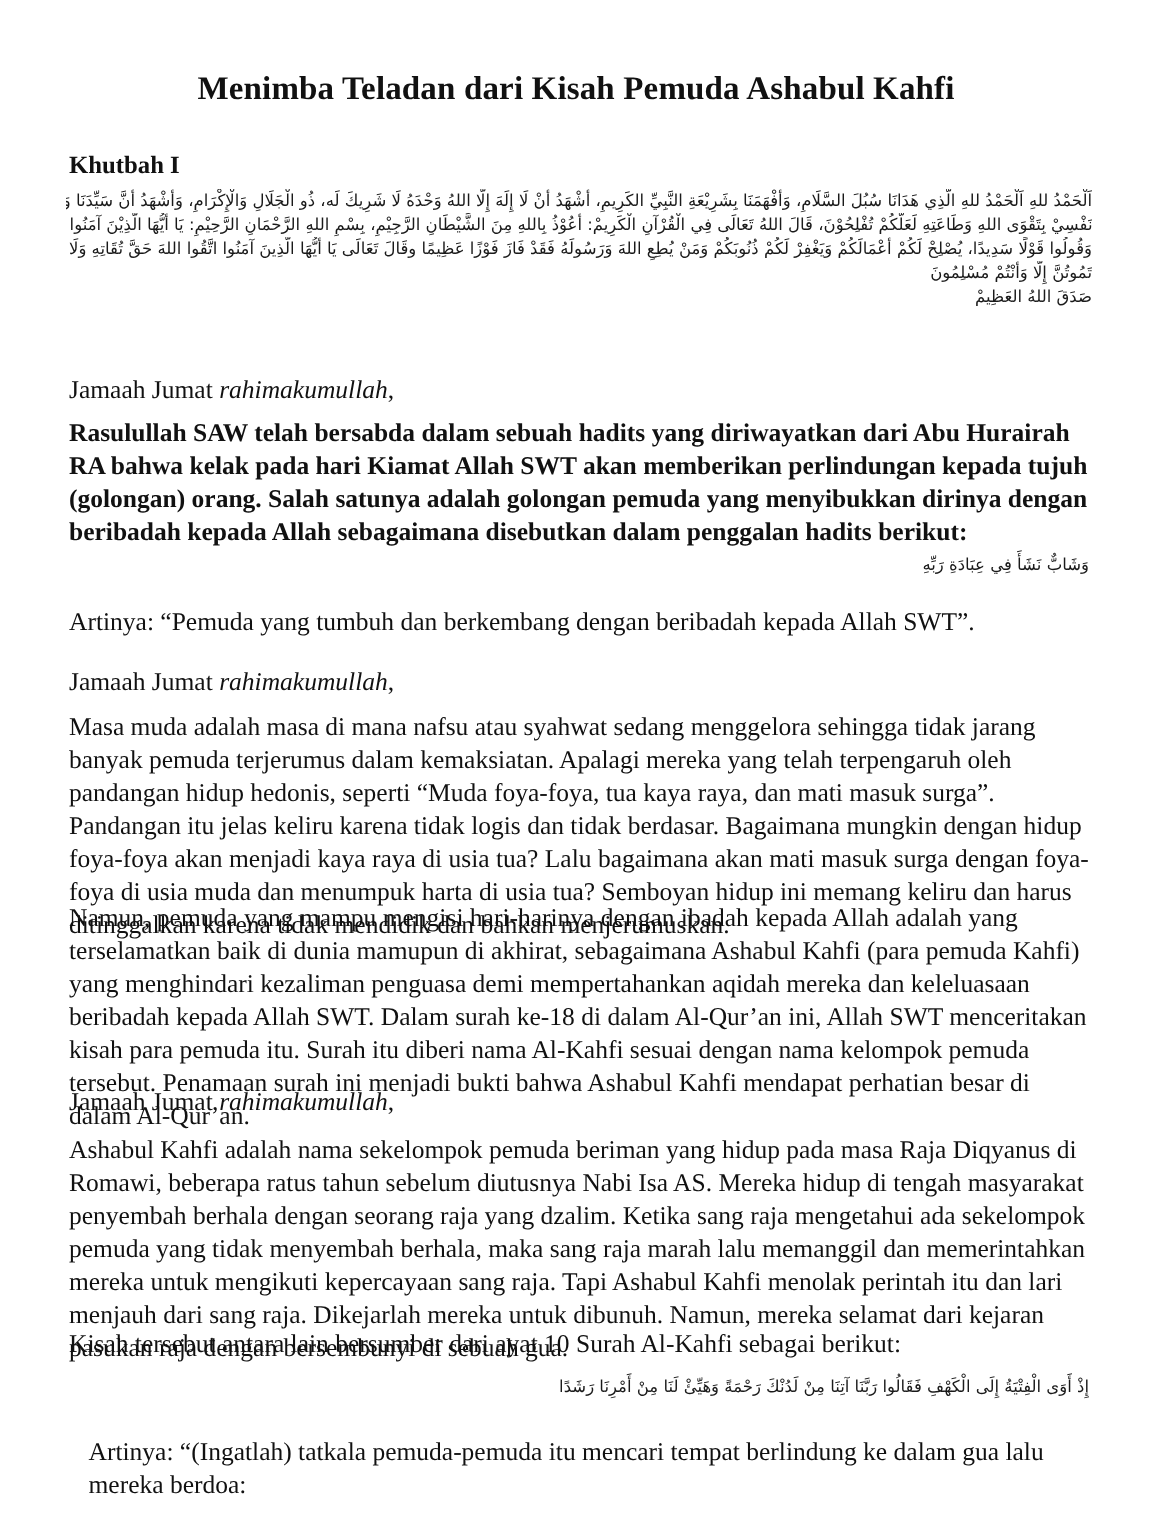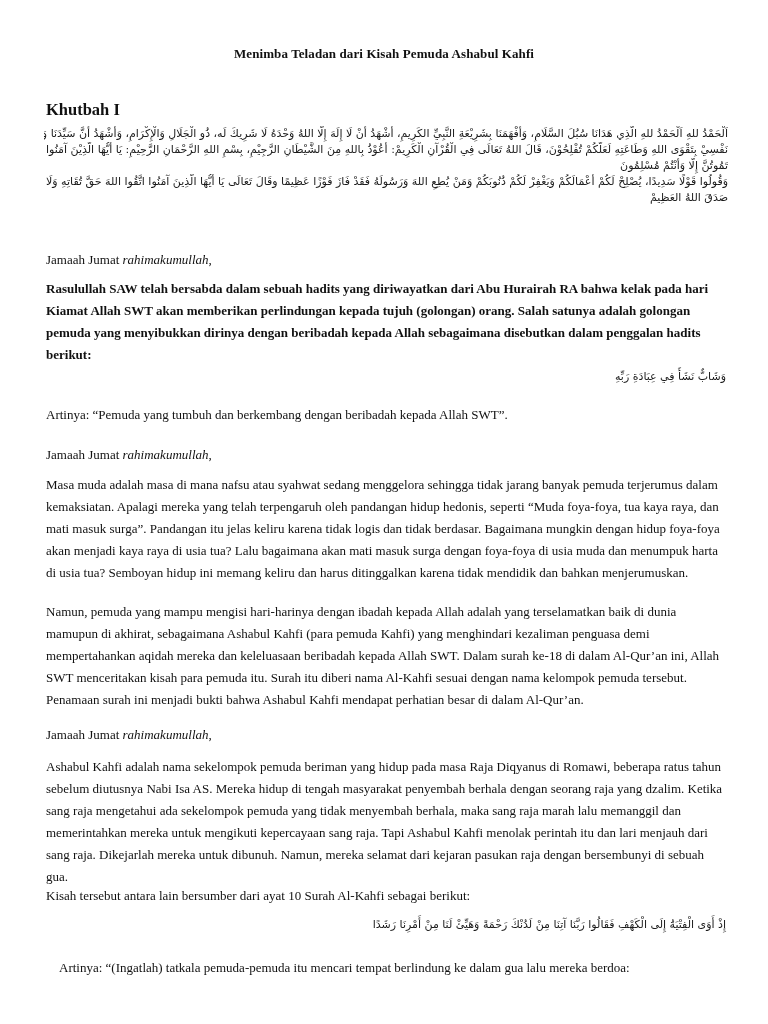--- a/index.html
+++ b/index.html
@@ -21,21 +21,21 @@
       width: 768px;
       height: 1024px;
     }
     .title {
       position: absolute;
       top: 46px;
       left: 0;
       width: 768px;
       text-align: center;
       font-weight: bold;
-      font-size: 13px;
+      font-size: 22px;
       letter-spacing: 0.1px;
     }
     .heading {
       position: absolute;
       top: 100px;
       left: 46px;
       font-weight: bold;
       font-size: 16.5px;
     }
     .arabic-block {
@@ -63,40 +63,40 @@
       text-align: right;
       font-family: "DejaVu Sans", sans-serif;
       font-size: 11px;
       color: #1a1a1a;
       white-space: nowrap;
     }
     .para {
       position: absolute;
       left: 46px;
       width: 680px;
-      font-size: 13px;
+      font-size: 17px;
       line-height: 22px;
       margin: 0;
     }
     .para i { font-style: italic; }
   </style>
 </head>
 <body>
 
 <div class="page">
 
   <div class="title">Menimba Teladan dari Kisah Pemuda Ashabul Kahfi</div>
 
   <div class="heading">Khutbah I</div>
 
   <div class="arabic-block">
     <span class="line">اَلْحَمْدُ للهِ اَلْحَمْدُ للهِ الَّذِي هَدَانَا سُبُلَ السَّلَامِ، وَأَفْهَمَنَا بِشَرِيْعَةِ النَّبِيِّ الكَرِيمِ، أَشْهَدُ أَنْ لَا إِلَهَ إِلَّا اللهُ وَحْدَهُ لَا شَرِيكَ لَه، ذُو الْجَلَالِ وَالْإِكْرَامِ، وَأَشْهَدُ أَنَّ سَيِّدَنَا وَنَبِيَّنَا</span>
     <span class="line">نَفْسِيْ بِتَقْوَى اللهِ وَطَاعَتِهِ لَعَلَّكُمْ تُفْلِحُوْنَ، قَالَ اللهُ تَعَالَى فِي الْقُرْآنِ الْكَرِيمْ: أَعُوْذُ بِاللهِ مِنَ الشَّيْطَانِ الرَّجِيْمِ، بِسْمِ اللهِ الرَّحْمَانِ الرَّحِيْمِ: يَا أَيُّهَا الَّذِيْنَ آمَنُوا اتَّقُوا اللهَ</span>
+    <span class="line">وَقُولُوا قَوْلًا سَدِيدًا، يُصْلِحْ لَكُمْ أَعْمَالَكُمْ وَيَغْفِرْ لَكُمْ ذُنُوبَكُمْ وَمَنْ يُطِعِ اللهَ وَرَسُولَهُ فَقَدْ فَازَ فَوْزًا عَظِيمًا وقَالَ تَعَالَى يَا أَيُّهَا الَّذِينَ آمَنُوا اتَّقُوا اللهَ حَقَّ تُقَاتِهِ وَلَا</span>
     <span class="line">تَمُوتُنَّ إِلَّا وَأَنْتُمْ مُسْلِمُونَ</span>
-    <span class="line">وَقُولُوا قَوْلًا سَدِيدًا، يُصْلِحْ لَكُمْ أَعْمَالَكُمْ وَيَغْفِرْ لَكُمْ ذُنُوبَكُمْ وَمَنْ يُطِعِ اللهَ وَرَسُولَهُ فَقَدْ فَازَ فَوْزًا عَظِيمًا وقَالَ تَعَالَى يَا أَيُّهَا الَّذِينَ آمَنُوا اتَّقُوا اللهَ حَقَّ تُقَاتِهِ وَلَا</span>
     <span class="line">صَدَقَ اللهُ العَظِيمْ</span>
   </div>
 
   <p class="para" style="top:249px;"><span>Jamaah Jumat </span><i>rahimakumullah</i><span>,</span></p>
 
   <p class="para" style="top:278px;font-weight:bold;">Rasulullah SAW telah bersabda dalam sebuah hadits yang diriwayatkan dari Abu Hurairah RA bahwa kelak pada hari Kiamat Allah SWT akan memberikan perlindungan kepada tujuh (golongan) orang. Salah satunya adalah golongan pemuda yang menyibukkan dirinya dengan beribadah kepada Allah sebagaimana disebutkan dalam penggalan hadits berikut:</p>
 
   <div class="arabic-inline" style="top:370px;text-align:right;">وَشَابٌّ نَشَأَ فِي عِبَادَةِ رَبِّهِ</div>
 
   <p class="para" style="top:404px;">Artinya: “Pemuda yang tumbuh dan berkembang dengan beribadah kepada Allah SWT”.</p>

